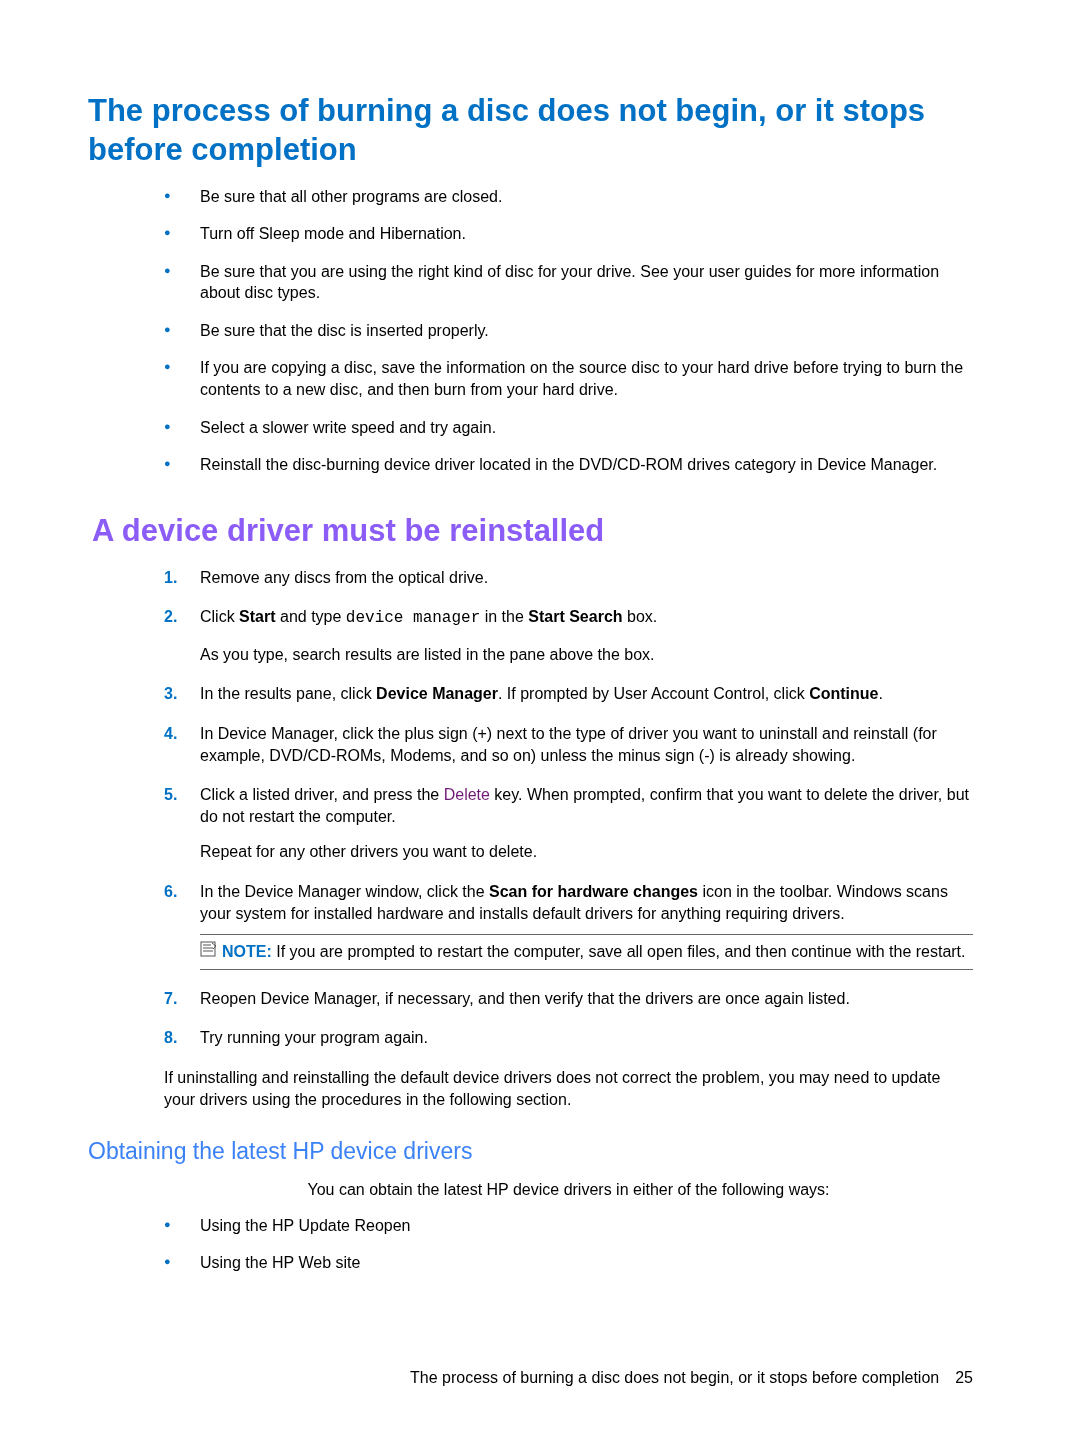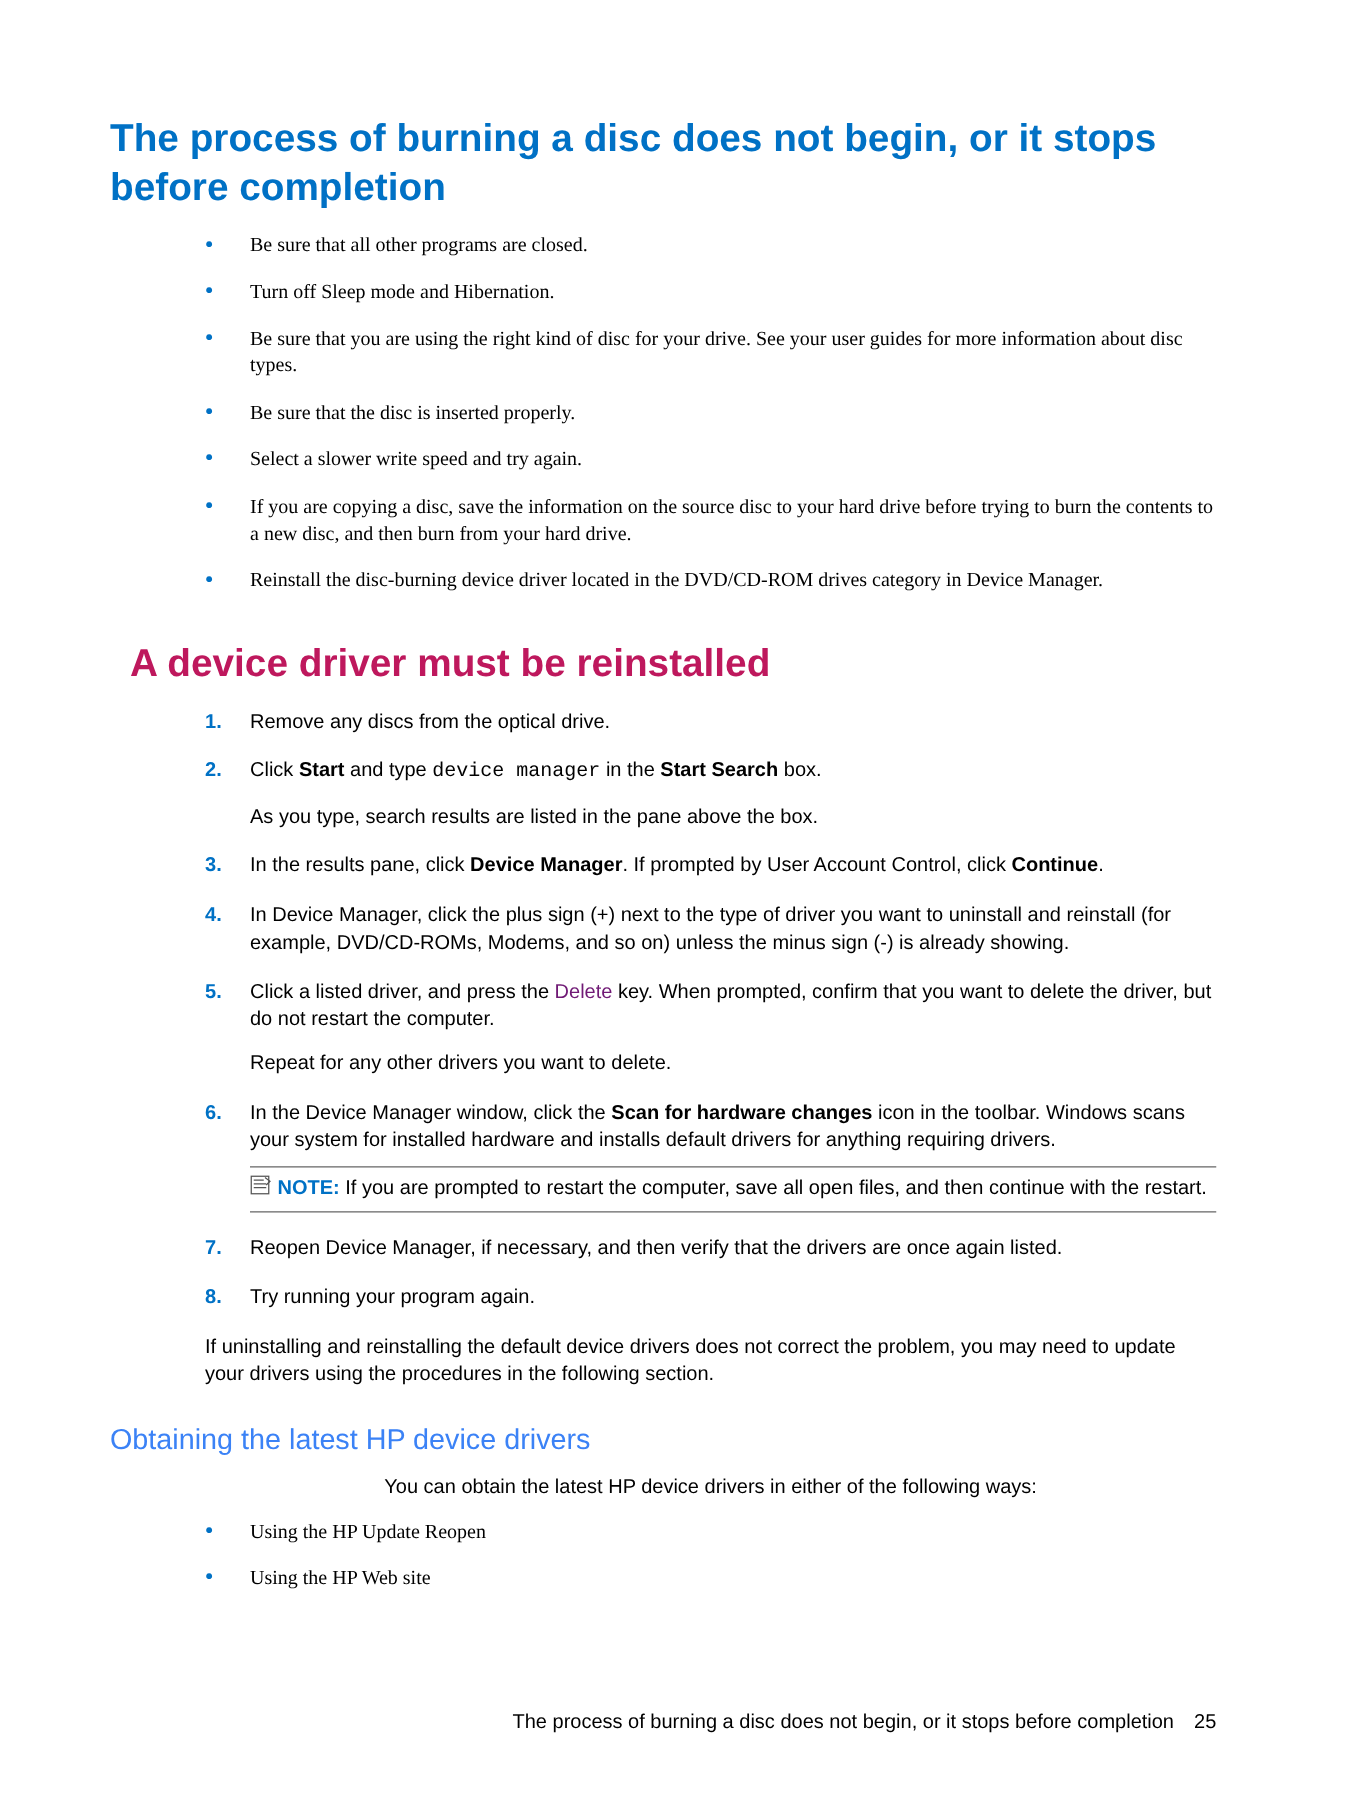--- a/index.html
+++ b/index.html
@@ -19,35 +19,34 @@
   .h1 {
     font-size: 31px;
     font-weight: bold;
     color: #0071c5;
     line-height: 1.25;
     margin: 0 0 16px 0;
   }
   .h1b {
     font-size: 31px;
     font-weight: bold;
-    color: #be185d;
+    color: #8b5cf6;
     line-height: 1.25;
-    margin: 36px 0 16px 16px;
+    margin: 36px 0 16px 4px;
   }
   .h2 {
     font-size: 23px;
     font-weight: normal;
     color: #3b82f6;
     margin: 28px 0 14px 0;
   }
   ul.bullets {
     list-style: none;
     padding: 0;
     margin: 0 0 0 76px;
-    font-family: Liberation Serif, serif;
   }
   ul.bullets > li {
     position: relative;
     padding: 0 0 0 36px;
     margin: 0 0 16px 0;
     font-size: 16px;
     line-height: 1.35;
   }
   ul.bullets > li::before {
     content: "●";
@@ -138,22 +137,22 @@
 
 <div class="page">
 
   <h1 class="h1">The process of burning a disc does not begin, or it stops before completion</h1>
 
   <ul class="bullets">
     <li>Be sure that all other programs are closed.</li>
     <li>Turn off Sleep mode and Hibernation.</li>
     <li>Be sure that you are using the right kind of disc for your drive. See your user guides for more information about disc types.</li>
     <li>Be sure that the disc is inserted properly.</li>
+    <li>If you are copying a disc, save the information on the source disc to your hard drive before trying to burn the contents to a new disc, and then burn from your hard drive.</li>
     <li>Select a slower write speed and try again.</li>
-    <li>If you are copying a disc, save the information on the source disc to your hard drive before trying to burn the contents to a new disc, and then burn from your hard drive.</li>
     <li>Reinstall the disc-burning device driver located in the DVD/CD-ROM drives category in Device Manager.</li>
   </ul>
 
   <h1 class="h1b">A device driver must be reinstalled</h1>
 
   <ol class="steps">
     <li>Remove any discs from the optical drive.</li>
     <li>
       <span>Click </span><b>Start</b><span> and type </span><span class="mono">device manager</span><span> in the </span><b>Start Search</b><span> box.</span>
       <div class="para">As you type, search results are listed in the pane above the box.</div>

